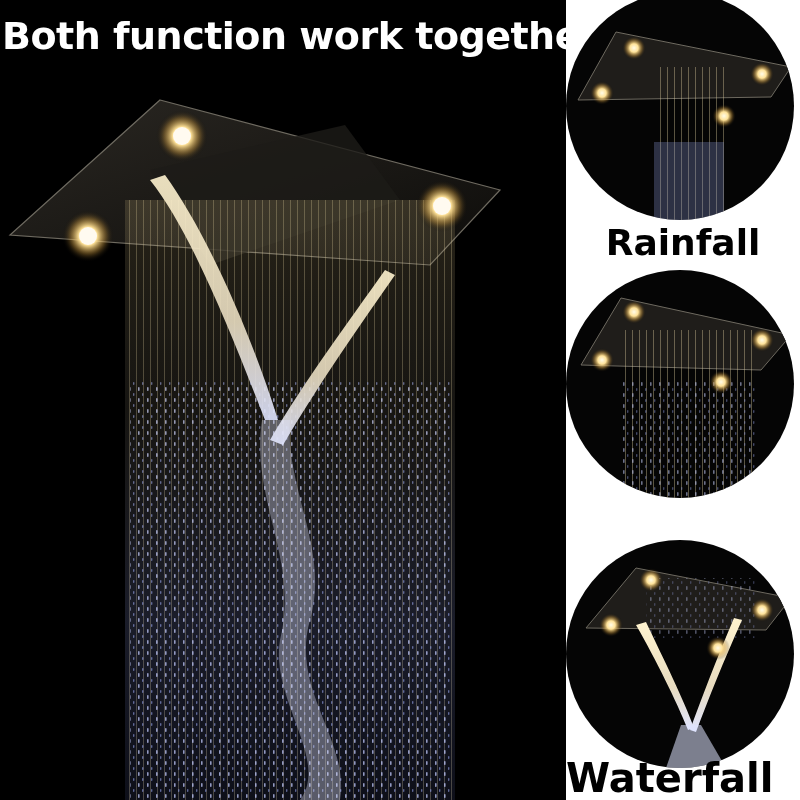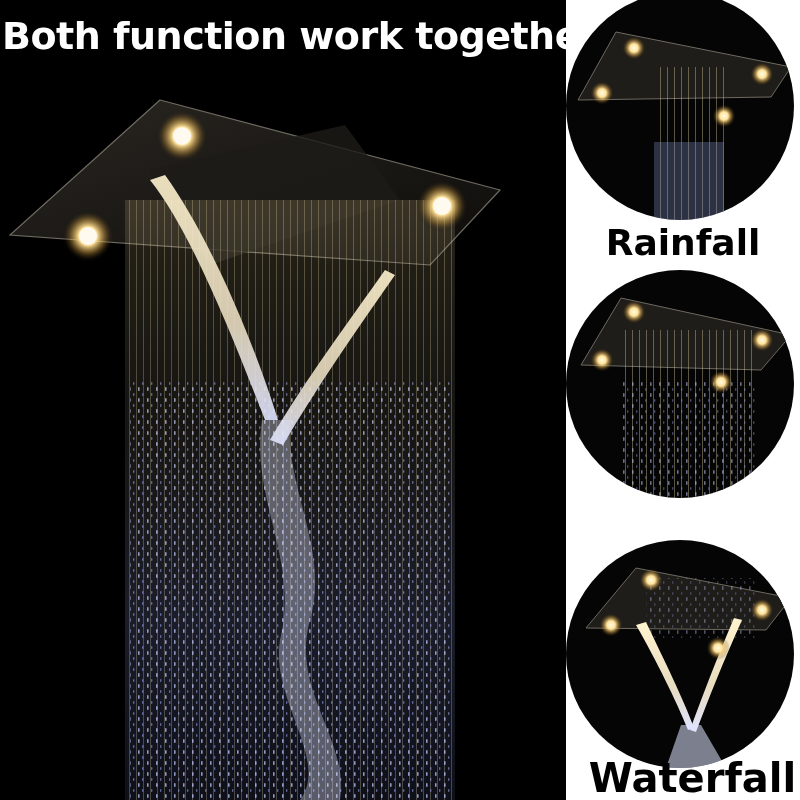--- a/index.html
+++ b/index.html
@@ -124,16 +124,16 @@
         <rect x="80" y="38" width="110" height="60" fill="url(#drops)" opacity="0.5"></rect>
         <path d="M70,85 C90,120 110,160 122,190 L128,188 C118,160 98,120 80,82 Z" fill="url(#fallGrad)"></path>
         <path d="M168,78 C150,120 135,160 124,190 L130,192 C142,160 158,120 176,80 Z" fill="url(#fallGrad)"></path>
         <path d="M115,185 L100,228 L160,228 L135,185 Z" fill="#dfe4ff" opacity="0.55"></path>
         <circle cx="85" cy="40" r="12" fill="url(#glow)"></circle>
         <circle cx="196" cy="70" r="12" fill="url(#glow)"></circle>
         <circle cx="45" cy="85" r="12" fill="url(#glow)"></circle>
         <circle cx="152" cy="108" r="12" fill="url(#glow)"></circle>
       </svg>
     </div>
-    <div class="mode-label" style="left:0;width:234px;top:215px;font-size:40px;padding-left:19px;">Waterfall</div>
+    <div class="mode-label" style="left:0;width:202px;top:215px;font-size:40px;">Waterfall</div>
   </div>
 
 </div>
 
 </body></html>

